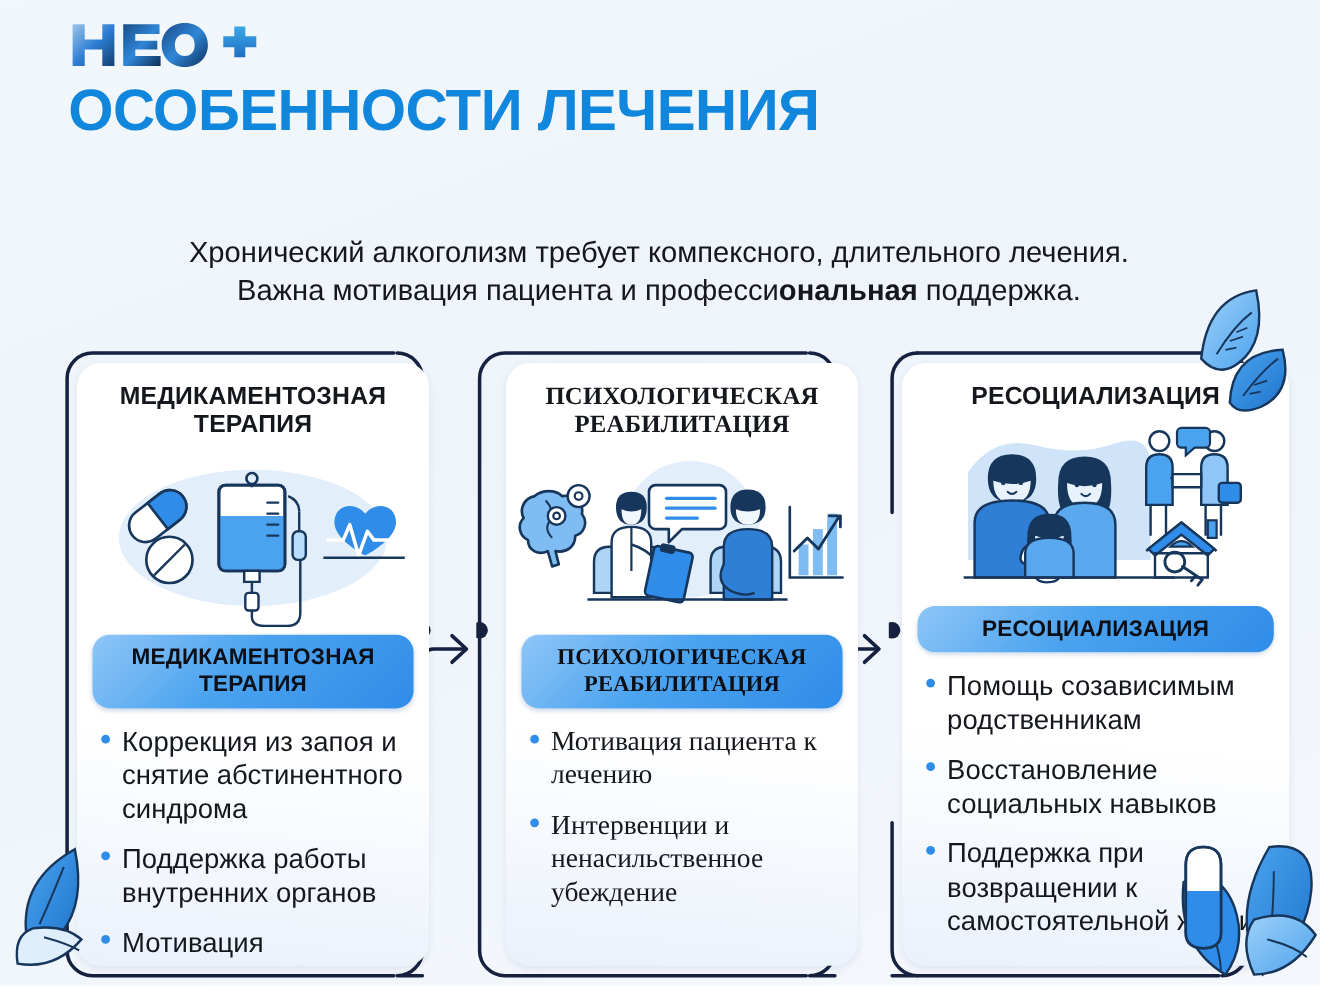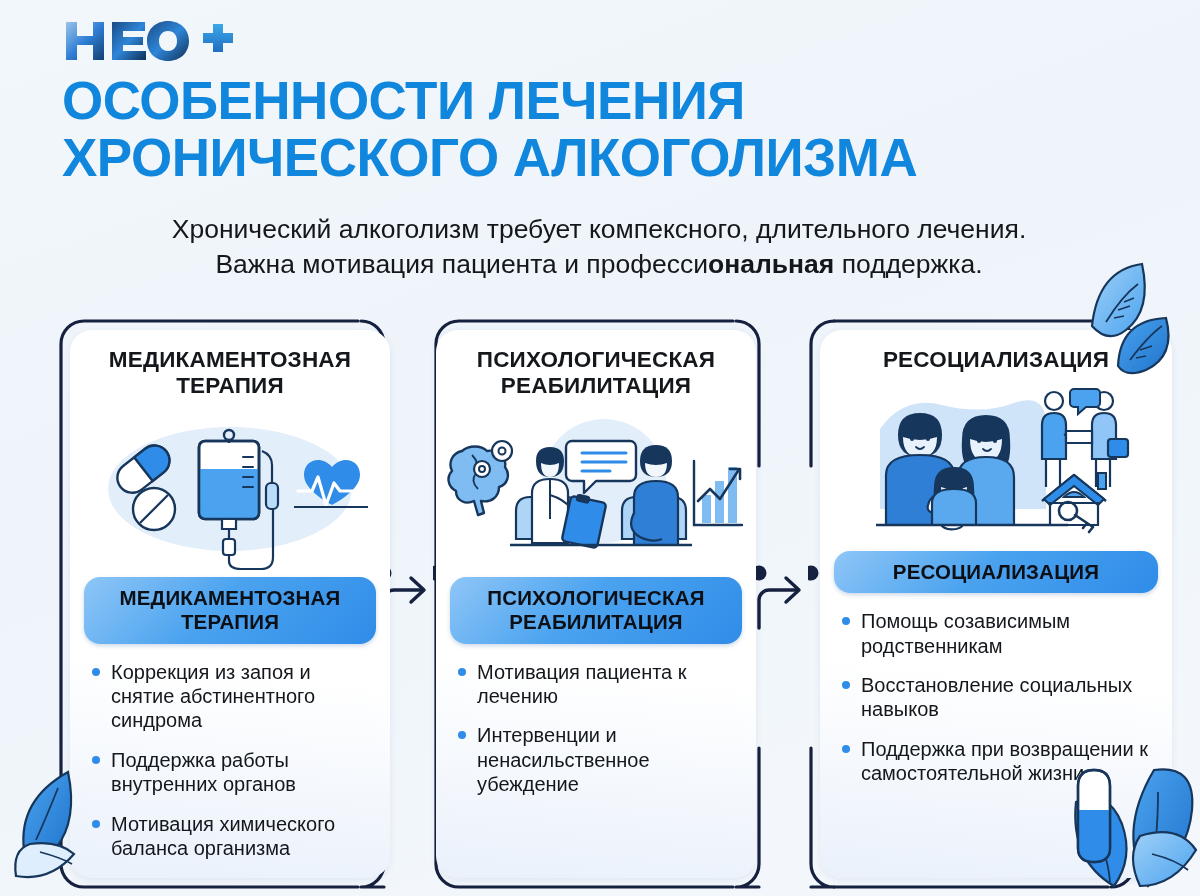--- a/index.html
+++ b/index.html
@@ -32,21 +32,21 @@
 
   .card{
     position:absolute;
     background:linear-gradient(185deg,#ffffff 0%,#ffffff 62%,#eaf1fb 100%);
     border-radius:22px;
     box-sizing:border-box;
     box-shadow:0 2px 7px rgba(30,60,110,.09);
     overflow:hidden;
   }
   .card.c1{left:70px;  top:330px; width:320px; height:548px;}
-  .card.c2{left:436px; top:330px; width:320px; height:548px;}
+  .card.c2{left:460px; top:330px; width:320px; height:548px;font-family:Liberation Serif, serif;}
   .card.c3{left:820px; top:330px; width:352px; height:548px;}
 
   .card-head{
     text-align:center;font-weight:bold;color:#14181d;
     font-size:22.5px;line-height:1.16;letter-spacing:.2px;
     padding:17px 10px 0 10px;text-transform:uppercase;
   }
 
   .art{height:168px;position:relative;margin-top:4px;}
   .art svg{position:absolute;left:50%;top:0;transform:translateX(-50%);}
@@ -59,21 +59,21 @@
     font-size:20.5px;line-height:1.18;letter-spacing:.2px;
     padding:9px 6px;text-transform:uppercase;
     box-shadow:0 2px 4px rgba(30,80,150,.22);
   }
 
   ul.bullets{
     list-style:none;margin:16px 0 0 0;padding:0 16px 0 22px;
   }
   ul.bullets li{
     position:relative;padding-left:19px;margin-bottom:15px;
-    font-size:20px;line-height:1.22;color:#14181d;
+    font-size:25px;line-height:1.22;color:#14181d;
   }
   ul.bullets li:before{
     content:"";position:absolute;left:0;top:8px;
     width:8px;height:8px;border-radius:50%;background:#2f8ce8;
   }
 
   
   .conn{position:absolute;}
   .arrow{position:absolute;}
 
@@ -108,21 +108,20 @@
       <path d="M48 4 h33 v9 H59 v6 h20 v8 H59 v6 h23 v9 H48 Z" fill="url(#lg2)"></path>
 
       <path d="M104 3 c13 0 21 9 21 20 s-8 20 -21 20 s-21 -9 -21 -20 s8 -20 21 -20 z m0 10 c-6 0 -9 4.5 -9 10 s3 10 9 10 s9 -4.5 9 -10 s-3 -10 -9 -10 z" fill="url(#lg2)"></path>
 
       <path d="M139 15 h10 v-9 h10 v9 h10 v10 h-10 v9 h-10 v-9 h-10 z" fill="url(#lg3)"></path>
     </svg>
   </div>
 
   <div class="title">
     <span>ОСОБЕННОСТИ ЛЕЧЕНИЯ</span>
-    <span>ХРОНИЧЕСКОГО АЛКОГОЛИЗМА</span>
   </div>
 
   <div class="subtitle">
     <div>Хронический алкоголизм требует компексного, длительного лечения.</div>
     <div><span>Важна мотивация пациента и професси</span><b>ональная</b><span> поддержка.</span></div>
   </div>
 
   <svg class="conn" style="left:58px;top:318px;" width="340" height="572">
     <path d="M26 3 H300 M3 26 V546 M26 569 H300 M3 26 A23 23 0 0 1 26 3 M3 546 A23 23 0 0 0 26 569" fill="none" stroke="#16203f" stroke-width="3.2" stroke-linecap="round"></path>
     <path d="M326 26 A23 23 0 0 0 303 3 M326 26 V148" fill="none" stroke="#16203f" stroke-width="3.2" stroke-linecap="round"></path>

